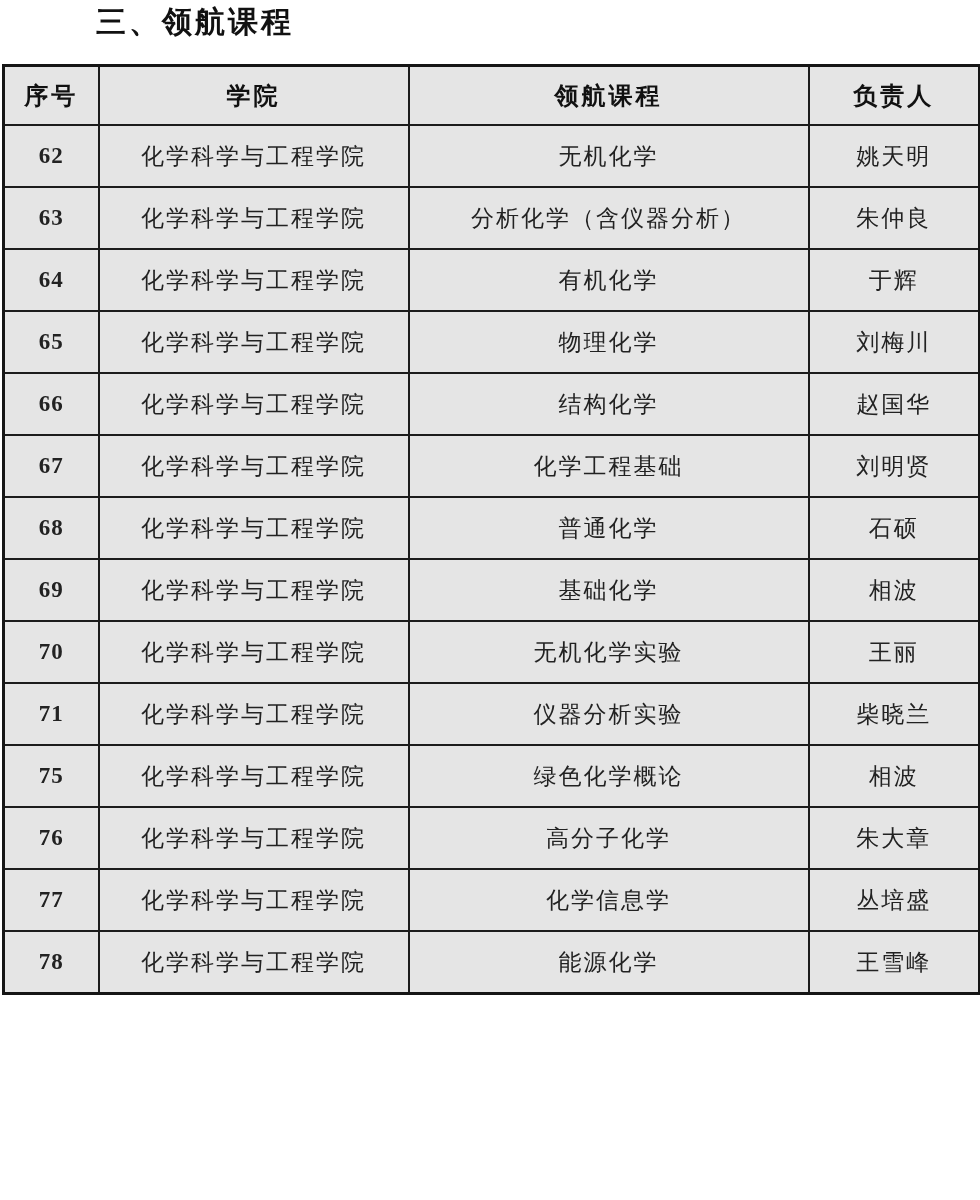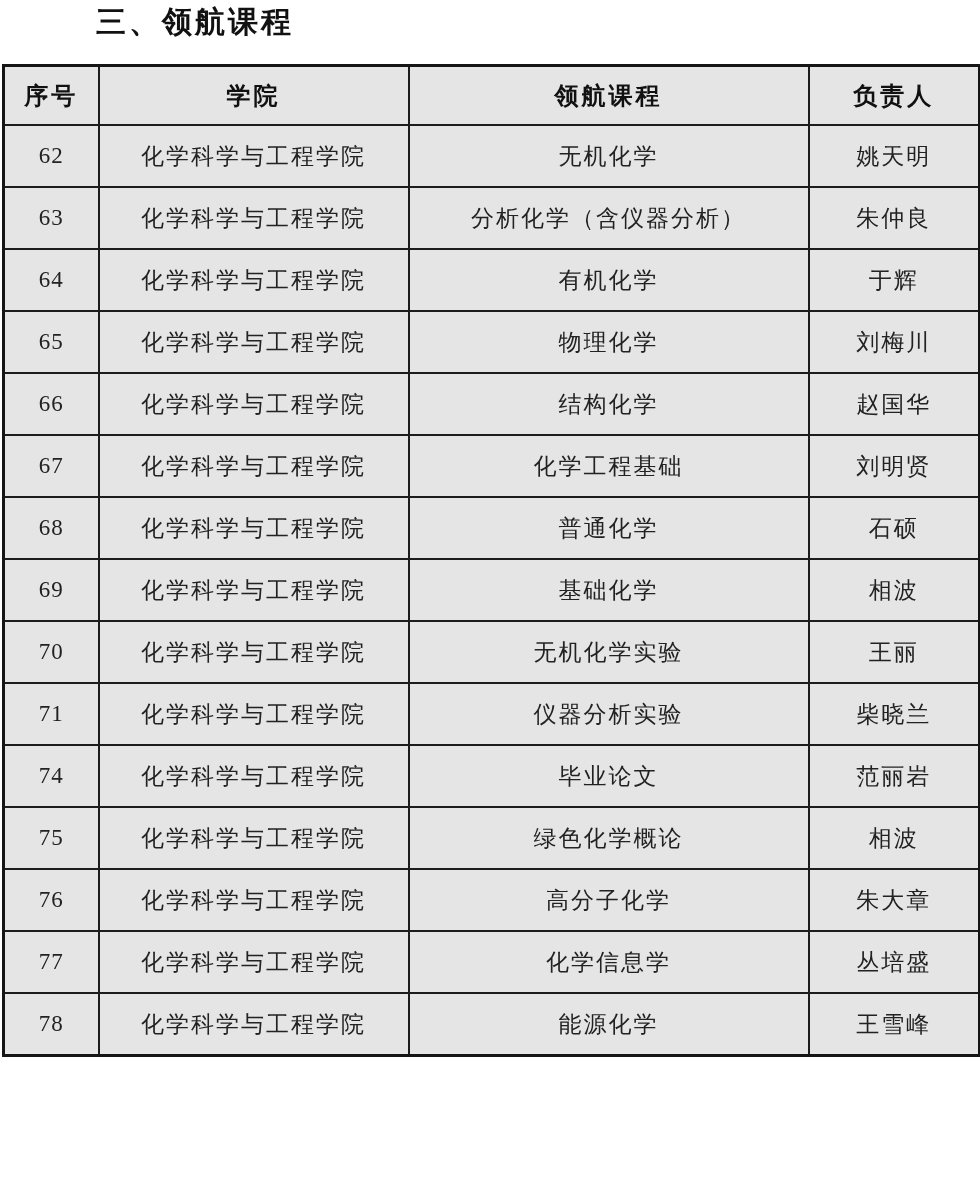--- a/index.html
+++ b/index.html
@@ -60,20 +60,21 @@
   }
   table.courses td {
     height: 60px;
     font-size: 23px;
     font-weight: normal;
     letter-spacing: 2px;
     color: #222222;
   }
   table.courses td.cell-no {
     letter-spacing: 1px;
+    font-weight: bold;
   }
 </style>
 </head>
 <body>
 
 <div class="page">
 
   <div class="doc-title">三、领航课程</div>
 
   <table class="courses">
@@ -146,26 +147,20 @@
           <td class="cell-course">无机化学实验</td>
           <td class="cell-leader">王丽</td>
         </tr>
         <tr>
           <td class="cell-no">71</td>
           <td class="cell-college">化学科学与工程学院</td>
           <td class="cell-course">仪器分析实验</td>
           <td class="cell-leader">柴晓兰</td>
         </tr>
         <tr>
-          <td class="cell-no">74</td>
-          <td class="cell-college">化学科学与工程学院</td>
-          <td class="cell-course">毕业论文</td>
-          <td class="cell-leader">范丽岩</td>
-        </tr>
-        <tr>
           <td class="cell-no">75</td>
           <td class="cell-college">化学科学与工程学院</td>
           <td class="cell-course">绿色化学概论</td>
           <td class="cell-leader">相波</td>
         </tr>
         <tr>
           <td class="cell-no">76</td>
           <td class="cell-college">化学科学与工程学院</td>
           <td class="cell-course">高分子化学</td>
           <td class="cell-leader">朱大章</td>

